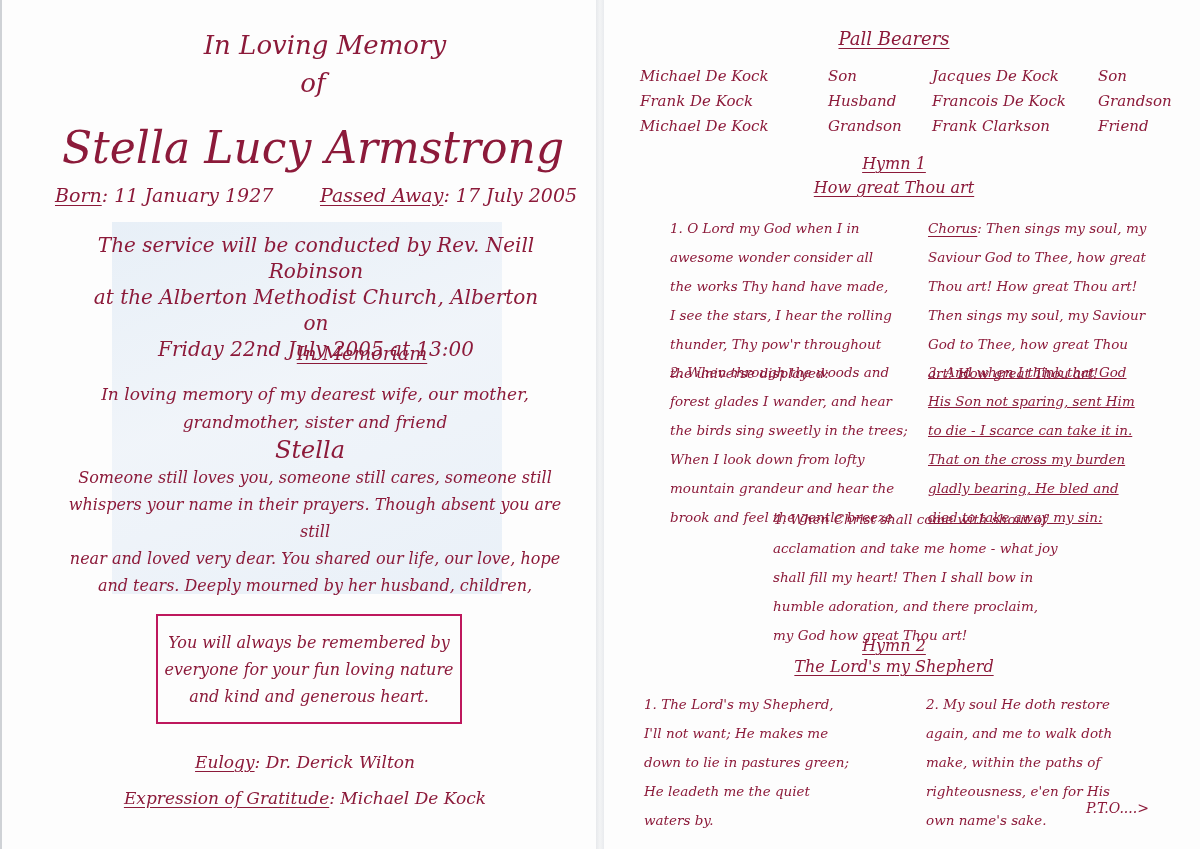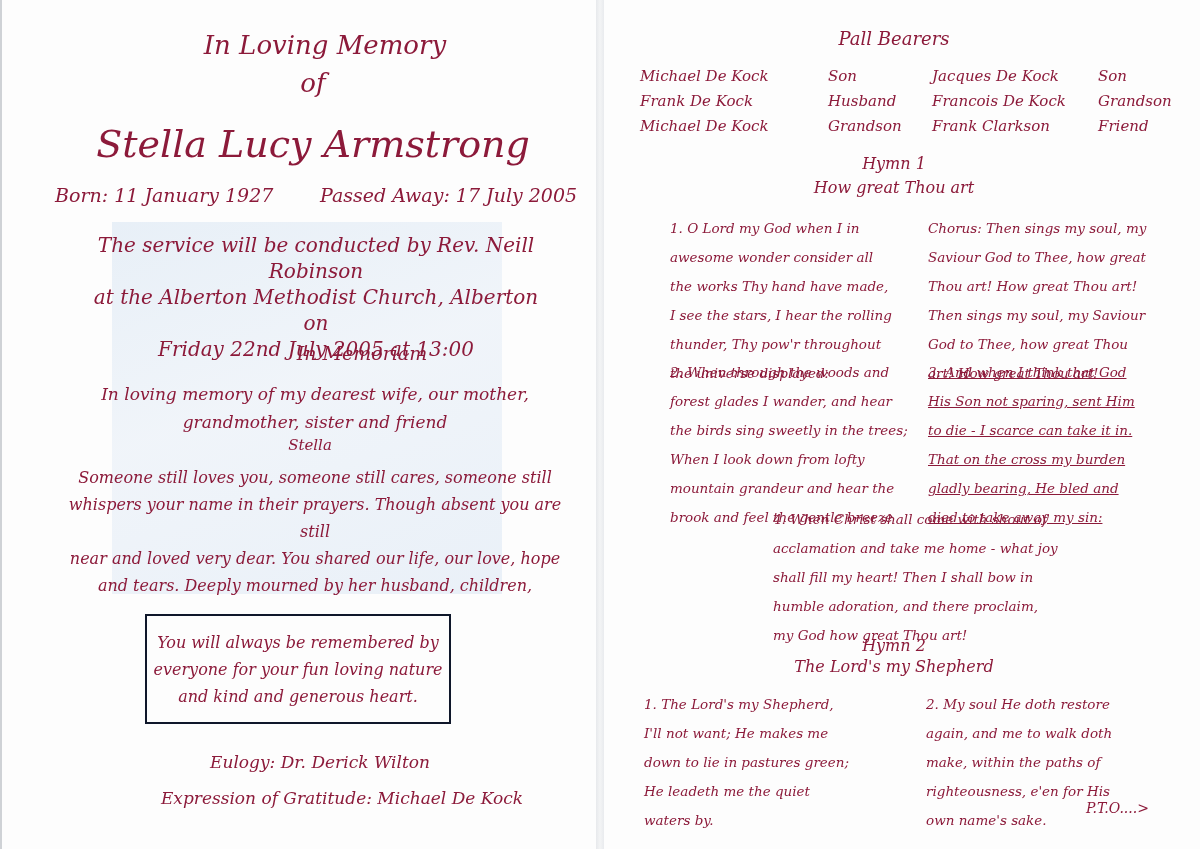--- a/index.html
+++ b/index.html
@@ -16,38 +16,38 @@
   .page-right { left:604px; width:596px; }
   .fold { position:absolute; left:596px; top:0; width:8px; height:849px;
     background:linear-gradient(90deg,#e7e9ec,#f3f4f5 50%,#e9ebee); }
   .watermark {
     position:absolute; left:112px; top:222px; width:390px; height:372px;
     background:linear-gradient(160deg,#e4edf6 0%,#eef3f9 45%,#e6eef7 100%);
     opacity:.85;
   }
   .it { font-style:italic; }
   .c { position:absolute; text-align:center; }
-  .u { text-underline-offset:3px; }
+  .u { text-decoration:underline; text-underline-offset:3px; }
   .title1 { left:0; width:626px; top:30px; font-size:26px;padding-left:12px; }
   .title2 { left:0; width:626px; top:68px; font-size:26px; }
-  .name { left:0; width:626px; top:122px; font-size:38px; }
+  .name { left:0; width:626px; top:122px; font-size:44px; }
   .born { position:absolute; left:55px; top:184px; font-size:19px; }
   .passed { position:absolute; left:320px; top:184px; font-size:19px; }
   .service { left:80px; width:472px; top:232px; font-size:20px; line-height:26px; }
   .h-mem { left:8px; width:620px; top:342px; font-size:19px;margin-left:44px; }
   .mem-intro { left:90px; width:450px; top:380px; font-size:17px; line-height:28px; }
-  .stella { left:0; width:620px; top:436px; font-size:15px; }
+  .stella { left:0; width:620px; top:436px; font-size:24px; }
   .poem { left:55px; width:520px; top:464px; font-size:16px; line-height:27px; }
   .box {
-    position:absolute; left:145px; top:614px; width:306px; height:110px;
-    border:2px solid #0f172a; box-sizing:border-box;
+    position:absolute; left:156px; top:614px; width:306px; height:110px;
+    border:2px solid #be185d; box-sizing:border-box;
     text-align:center; font-size:16px; line-height:27px; padding-top:13px;
   }
-  .eulogy { left:0; width:610px; top:752px; font-size:17px;margin-left:15px; }
-  .gratitude { left:0; width:610px; top:788px; font-size:17px;margin-left:37px; }
+  .eulogy { left:0; width:610px; top:752px; font-size:17px; }
+  .gratitude { left:0; width:610px; top:788px; font-size:17px; }
 
   .pb-head { left:604px; width:580px; top:28px; font-size:18px; }
   .pb-table { position:absolute; left:640px; top:64px; font-size:15px; line-height:25px; }
   .pb-row { display:flex; }
   .pb-row span { display:inline-block;font-style:italic; }
   .pb-n1 { width:188px; } .pb-r1 { width:104px; } .pb-n2 { width:166px; } .pb-r2 { width:80px; }
   .hymn-label { left:604px; width:580px; font-size:16px; }
   .verse { position:absolute; font-size:13.5px; line-height:29px; white-space:pre-line; }
   .pto { position:absolute; left:1086px; top:800px; font-size:14px; }
 </style>

